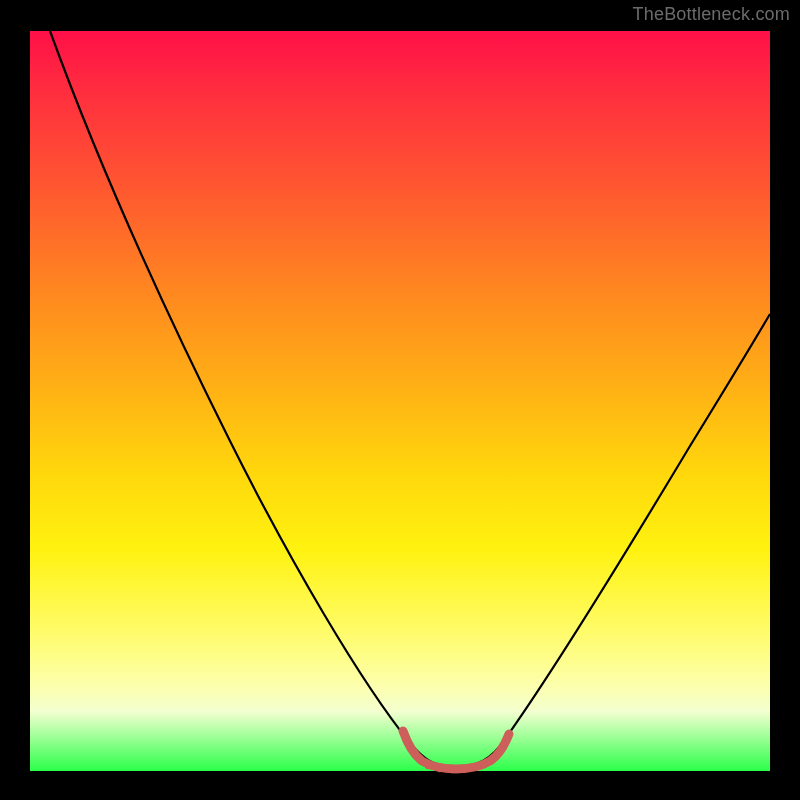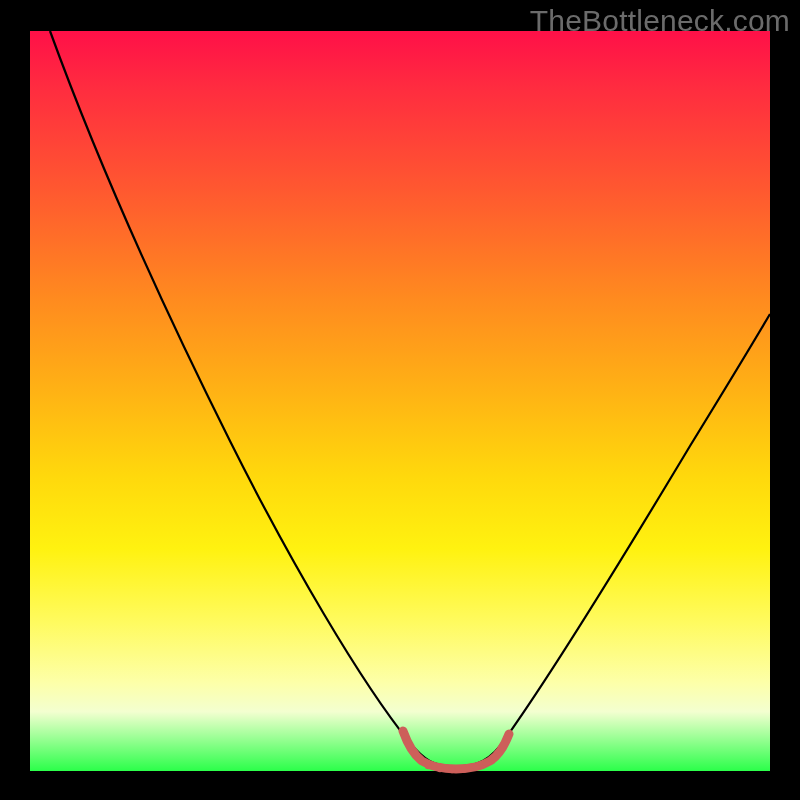--- a/index.html
+++ b/index.html
@@ -36,21 +36,21 @@
       #fffb60 80%,
       #fdffa8 88%,
       #f3ffd0 92%,
       #2bff4a 100%);
   }
   .watermark {
     position: absolute;
     top: 4px;
     right: 10px;
     color: #6b6b6b;
-    font-size: 30px;
+    font-size: 18px;
     letter-spacing: 0.2px;
     user-select: none;
   }
   svg.curve {
     position: absolute;
     left: 0;
     top: 0;
     width: 740px;
     height: 740px;
     overflow: visible;

